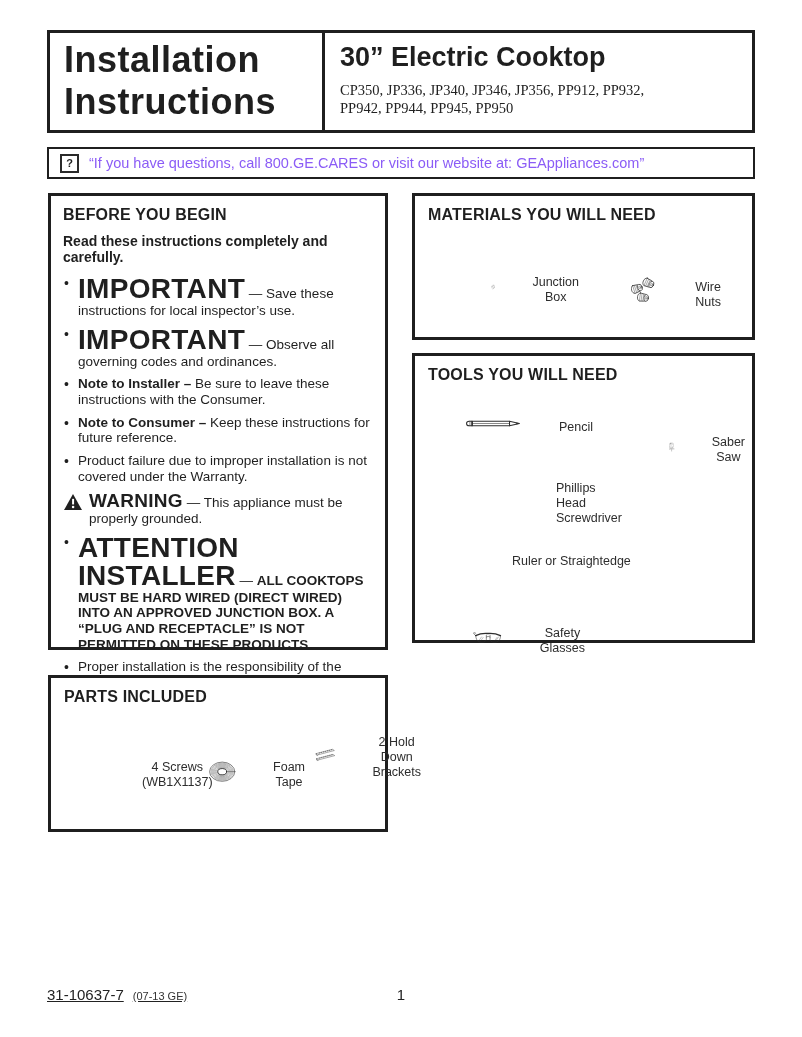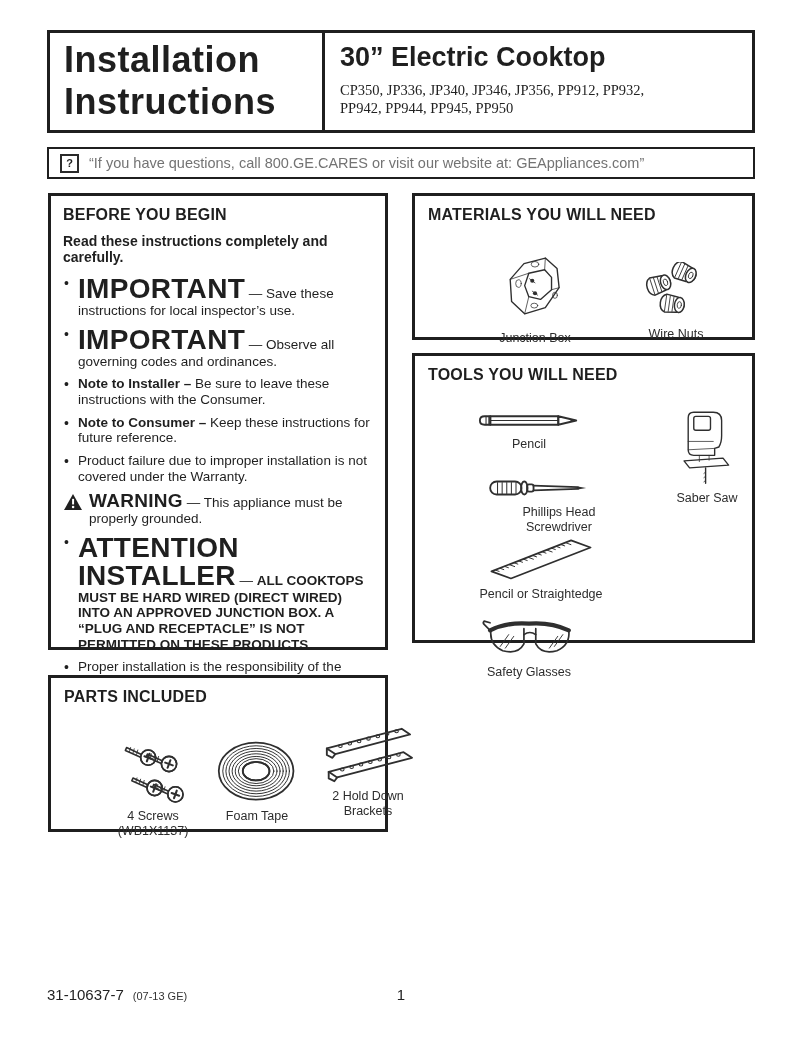--- a/index.html
+++ b/index.html
@@ -23,69 +23,69 @@
   .header-right{flex:1;padding:9px 0 0 15px;border-radius:32px;}
   .product-title{font-size:27px;font-weight:bold;line-height:30px;}
   .models{margin-top:9px;font-size:14.5px;line-height:18px;color:#222;font-family:Liberation Serif, serif;}
 
   
   .help-bar{left:47px;top:147px;width:708px;height:32px;border-width:2px;
     display:flex;align-items:center;padding-left:11px;}
   .qbox{display:inline-flex;align-items:center;justify-content:center;
     width:15px;height:15px;border:2px solid #2a2a2a;font-size:11px;font-weight:bold;
     margin-right:10px;flex:0 0 auto;}
-  .help-text{font-size:14.5px;color:#737373;}
+  .help-text{font-size:14.5px;color:#8b5cf6;}
 
   
   .byb{left:48px;top:193px;width:340px;height:457px;padding:10px 12px 0 12px;}
   .byb h2{margin:0 0 9px 0;font-size:16px;letter-spacing:.2px;}
   .byb .intro{margin:0 0 10px 0;font-size:14px;font-weight:bold;}
   .byb ul{list-style:none;margin:0;padding:0;}
   .byb li{position:relative;padding-left:15px;margin-bottom:7px;
     font-size:13.5px;line-height:1.16;}
   .byb li::before{content:"\2022";position:absolute;left:1px;top:0;font-size:14px;}
   .byb li.warn{padding-left:26px;}
   .byb li.warn::before{content:"";}
   .xl{font-size:28px;font-weight:bold;letter-spacing:.3px;line-height:1;}
   .lg{font-size:19px;font-weight:bold;letter-spacing:.3px;line-height:1;}
   .blead{font-weight:bold;}
   .caps{font-weight:bold;}
   .warn-tri{position:absolute;left:0;top:2px;}
 
   
   .sec h2{margin:0;padding:10px 0 0 13px;font-size:16px;letter-spacing:.2px;}
-  .fig{position:absolute;display:flex;flex-direction:column;align-items:center;}
+  .fig{position:absolute;display:flex;flex-direction:row;align-items:center;gap:37px;}
   .fig svg{display:block;}
   .fig figcaption{margin:5px 0 0 0;font-size:12.5px;line-height:1.18;
     text-align:center;color:var(--caption);}
   .materials{left:412px;top:193px;width:343px;height:147px;}
   .tools{left:412px;top:353px;width:343px;height:290px;}
   .parts{left:48px;top:675px;width:340px;height:157px;}
 
   .fig-junction{left:36px;top:36px;width:88px;}
   .fig-wirenuts{left:176px;top:50px;width:90px;}
 
   .fig-pencil{left:10px;top:40px;width:128px;}
   .fig-pencil figcaption{margin-top:8px;}
   .fig-sabersaw{left:214px;top:36px;width:76px;}
   .fig-screwdriver{left:26px;top:104px;width:118px;}
-  .fig-screwdriver figcaption{text-align:center;align-self:flex-start;margin-left:38px;}
+  .fig-screwdriver figcaption{text-align:left;align-self:flex-start;margin-left:38px;}
   .fig-ruler{left:20px;top:164px;width:132px;}
   .fig-ruler figcaption{white-space:nowrap;}
   .fig-drill{left:176px;top:138px;width:168px;}
   .fig-glasses{left:18px;top:244px;width:112px;}
 
   .fig-screws{left:14px;top:46px;width:96px;}
   .fig-screws figcaption{width:84px;}
   .fig-foam{left:118px;top:46px;width:96px;}
   .fig-brackets{left:224px;top:32px;width:106px;}
   .fig-brackets figcaption{width:96px;}
 
   
-  .footer{position:absolute;left:47px;top:986px;font-size:15px;color:#222;}
+  .footer{position:absolute;left:47px;top:986px;font-size:15px;color:#222;text-decoration:underline;}
   .docrev{font-size:11px;margin-left:9px;color:#333;}
   .pagenum{position:absolute;left:0;right:0;top:986px;text-align:center;
     font-size:15px;color:#222;}
 
   
   .lineart{fill:none;stroke:var(--stroke);stroke-width:2;stroke-linecap:round;stroke-linejoin:round;}
   .thin{stroke-width:1.1;}
   .filled{fill:var(--stroke);stroke:none;}
   .whitefill{fill:#fff;}
 </style>
@@ -245,21 +245,21 @@
 
     <figure class="fig fig-ruler">
       <svg width="116" height="46" viewBox="0 0 120 52" class="lineart">
         <path d="M4,40 L94,5 L116,13 L26,48 Z"></path>
         <path class="thin" d="M8.7,38.6 l3.9,1.4 M14,36.6 l3.9,1.4 M19.3,34.5 l3.9,1.4
           M24.6,32.5 l5.6,2.05 M29.9,30.4 l3.9,1.4 M35.2,28.3 l3.9,1.4 M40.5,26.3 l3.9,1.4
           M45.8,24.2 l5.6,2.05 M51.1,22.2 l3.9,1.4 M56.4,20.1 l3.9,1.4 M61.7,18 l3.9,1.4
           M67,16 l5.6,2.05 M72.3,13.9 l3.9,1.4 M77.6,11.9 l3.9,1.4 M82.9,9.8 l3.9,1.4
           M88.2,7.7 l5.6,2.05"></path>
       </svg>
-      <figcaption>Pencil or Straightedge</figcaption>
+      <figcaption>Ruler or Straightedge</figcaption>
     </figure>
 
     <figure class="fig fig-glasses">
       <svg width="102" height="44" viewBox="0 0 112 52" class="lineart">
         <path d="M10,17 Q30,7 56,9 Q82,7 103,17" stroke-width="5"></path>
         <path d="M11,17 Q9,34 25,41 Q43,46 50,33 L50,15"></path>
         <path d="M103,17 Q105,34 89,41 Q71,46 64,33 L64,15"></path>
         <path d="M50,22 Q57,17 64,22"></path>
         <path d="M10,17 L3,10 Q1,8 3,6 L10,8"></path>
         <path class="thin" d="M22,36 L32,22 M28,38 L38,24 M80,38 L90,24 M86,36 L96,22"></path>

